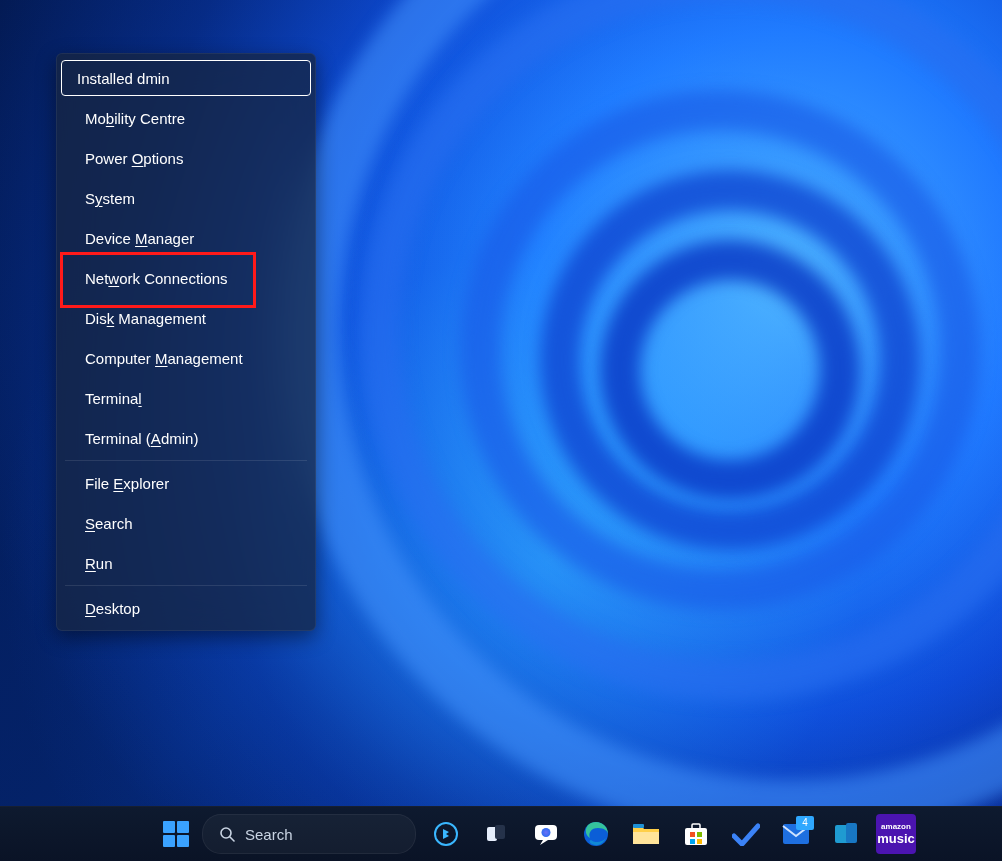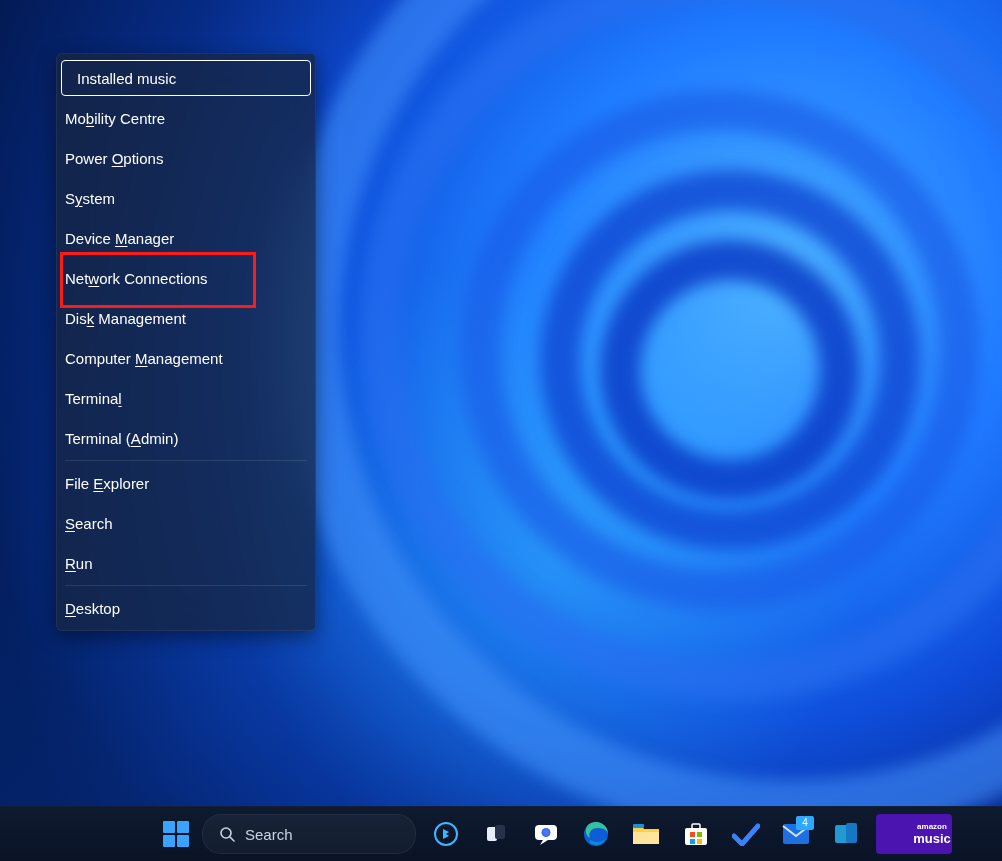--- a/index.html
+++ b/index.html
@@ -11,21 +11,21 @@
     background-blend-mode:screen,screen,normal;}
   
   .swirl{position:absolute;border:40px solid rgba(40,120,255,.55);border-radius:50%;filter:blur(8px);}
   .s1{width:900px;height:900px;top:-180px;left:280px;border-width:60px;border-color:rgba(70,150,255,.55);}
   .s2{width:660px;height:660px;top:-40px;left:360px;border-color:rgba(40,110,240,.6);}
   .s3{width:440px;height:440px;top:90px;left:460px;border-color:rgba(25,90,230,.65);}
   .s4{width:300px;height:300px;top:170px;left:540px;border-color:rgba(15,70,210,.8);}
   .s5{width:180px;height:180px;top:240px;left:600px;border-color:rgba(10,60,200,.85);}
   
   .ctx{position:absolute;left:56px;top:53px;width:258px;background:rgba(23,37,62,.72);backdrop-filter:blur(20px);border:1px solid rgba(255,255,255,.06);border-radius:6px;box-shadow:0 6px 20px rgba(0,0,0,.45);padding:4px 0 2px;}
-  .item{height:40px;display:flex;align-items:center;padding:0 8px;color:#fff;font-size:15px;font-weight:400;cursor:default;position:relative;}
+  .item{height:40px;display:flex;align-items:center;padding:0 28px;color:#fff;font-size:15px;font-weight:400;cursor:default;position:relative;}
   .item.selected{outline:1.5px solid #fff;outline-offset:-1px;border-radius:4px;margin:2px 4px;height:36px;padding:0 16px;}
   .redbox{position:absolute;border:3px solid #ff1a1a;pointer-events:none;}
   .sep{height:1px;margin:2px 8px;background:rgba(255,255,255,.10);}
   .chev{position:absolute;right:16px;width:10px;height:10px;}
   .chev svg{width:10px;height:10px;}
   
   .u{text-decoration:underline;text-decoration-thickness:1px;text-underline-offset:2px;}
   
   .bar{position:absolute;left:0;right:0;bottom:0;height:54px;border-top:1px solid rgba(255,255,255,.05);
        display:flex;align-items:center;gap:10px;padding-left:160px;
@@ -43,21 +43,21 @@
 <div class="wall">
   <div class="swirl s1"></div>
   <div class="swirl s2"></div>
   <div class="swirl s3"></div>
   <div class="swirl s4"></div>
   <div class="swirl s5"></div>
 </div>
 
 <div class="ctx" id="ctx">
     <div class="item selected">
-      <span>Installed music</span>
+      <span>Installed dmin</span>
     </div>
     <div class="item">
       <span>Mo<span class="u">b</span>ility Centre</span>
     </div>
     <div class="item">
       <span>Power <span class="u">O</span>ptions</span>
     </div>
     <div class="item">
       <span>S<span class="u">y</span>stem</span>
     </div>
@@ -173,17 +173,17 @@
         <path d="M1 3 L14 13 L27 3" fill="none" stroke="#cfe3ff" stroke-width="2"></path>
       </svg>
     <span class="badge">4</span>
   </div>
   <div class="ticon">
     <svg width="26" height="26" viewBox="0 0 26 26">
         <rect x="2" y="4" width="15" height="18" rx="2" fill="#1f9bd1"></rect>
         <rect x="13" y="2" width="11" height="20" rx="2" fill="#1877c3"></rect>
       </svg>
   </div>
-  <div class="ticon" style="background:#4b14b0;border-radius:4px;flex-direction:column;padding-left:36px;">
+  <div class="ticon" style="background:#4b14b0;border-radius:4px;flex-direction:column;">
     <span style="font-size:8px;font-weight:700;">amazon</span>
     <span style="font-size:13px;font-weight:700;">music</span>
   </div>
 </div>
 
 </body></html>

